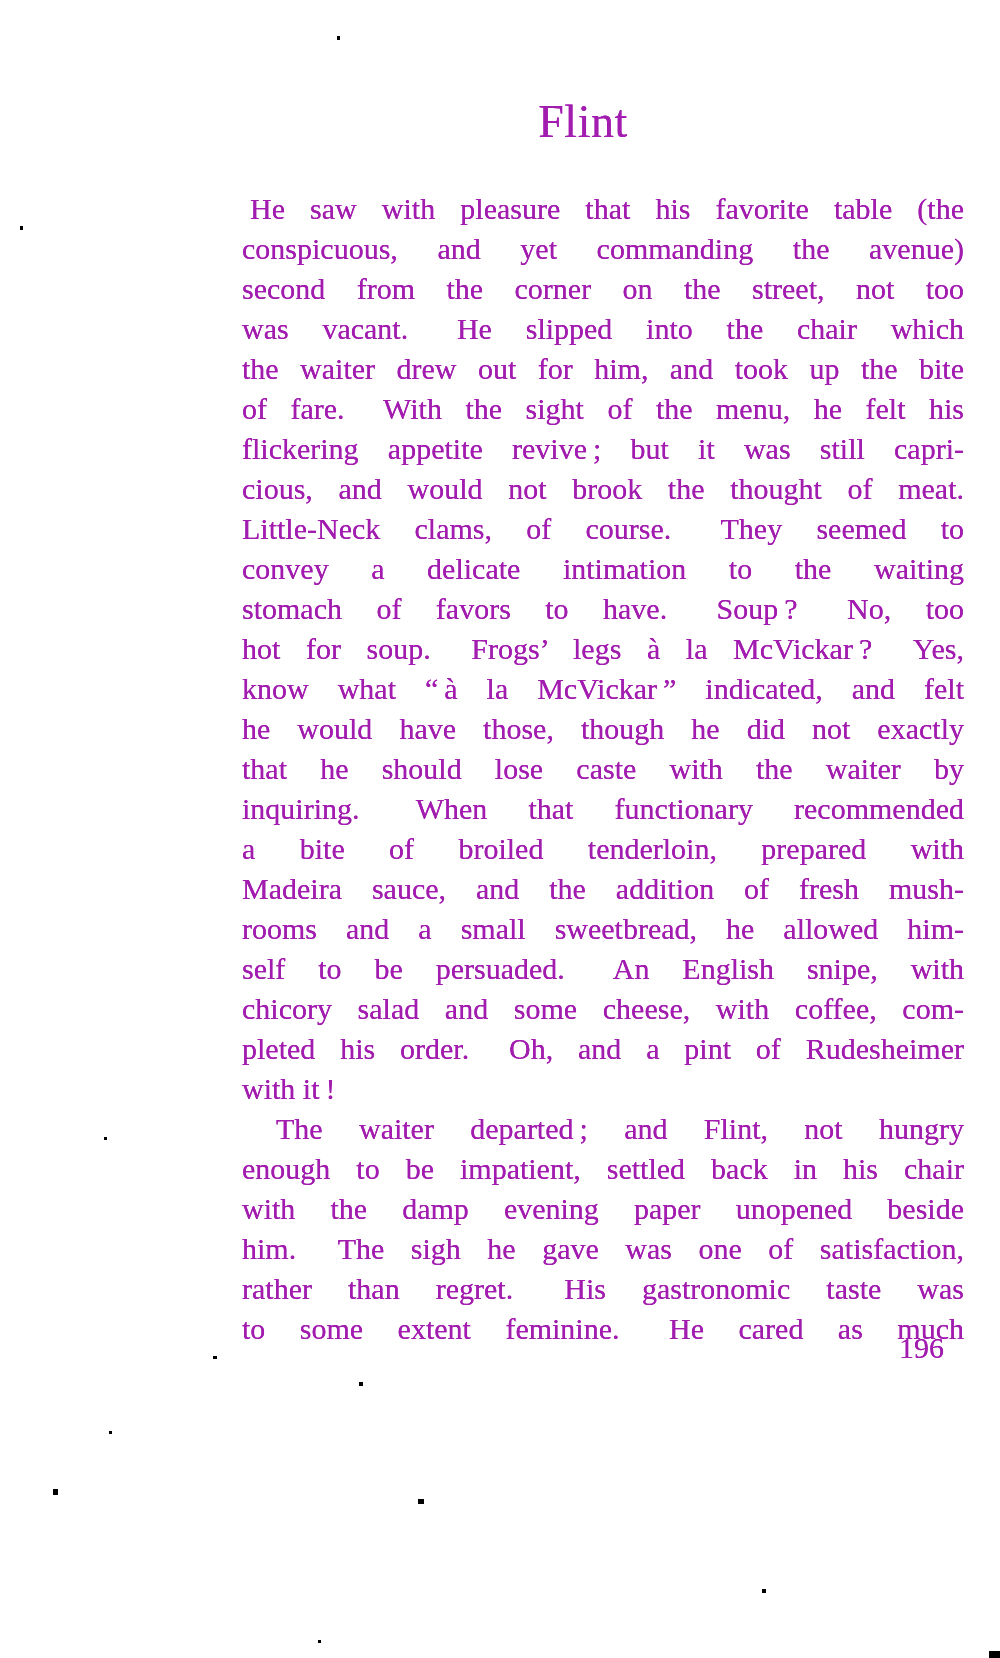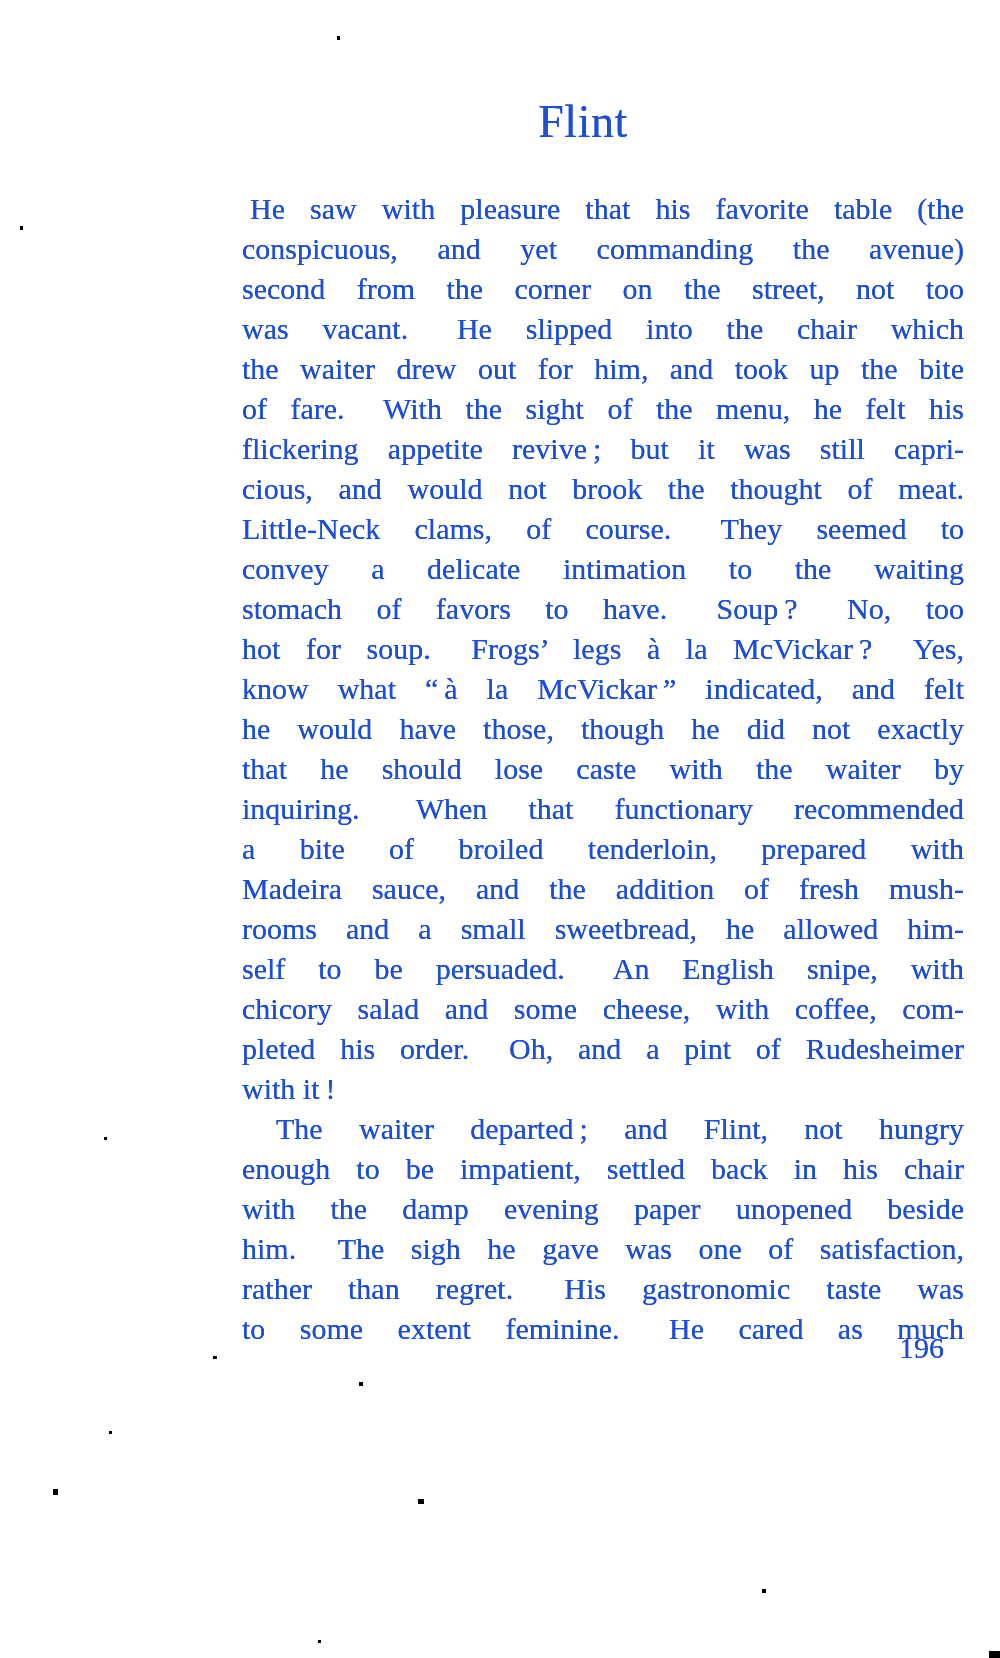--- a/index.html
+++ b/index.html
@@ -2,21 +2,21 @@
 <html><head>
 <meta charset="utf-8">
 <style>
   html,body{margin:0;padding:0;background:#e8e8e8;}
   .page{
     position:relative;
     width:1000px;height:1658px;
     background:#ffffff;
     overflow:hidden;
     font-family:"Liberation Serif", "DejaVu Serif", serif;
-    color:#1d4ed8;
+    color:#a21caf;
   }
   .page-title{
     position:absolute;
     top:99px;left:222px;width:722px;
     text-align:center;
     font-size:46px;line-height:1.0;
     letter-spacing:0.5px;
     text-shadow:0 0 0.5px currentColor;
   }
   .body-text{

